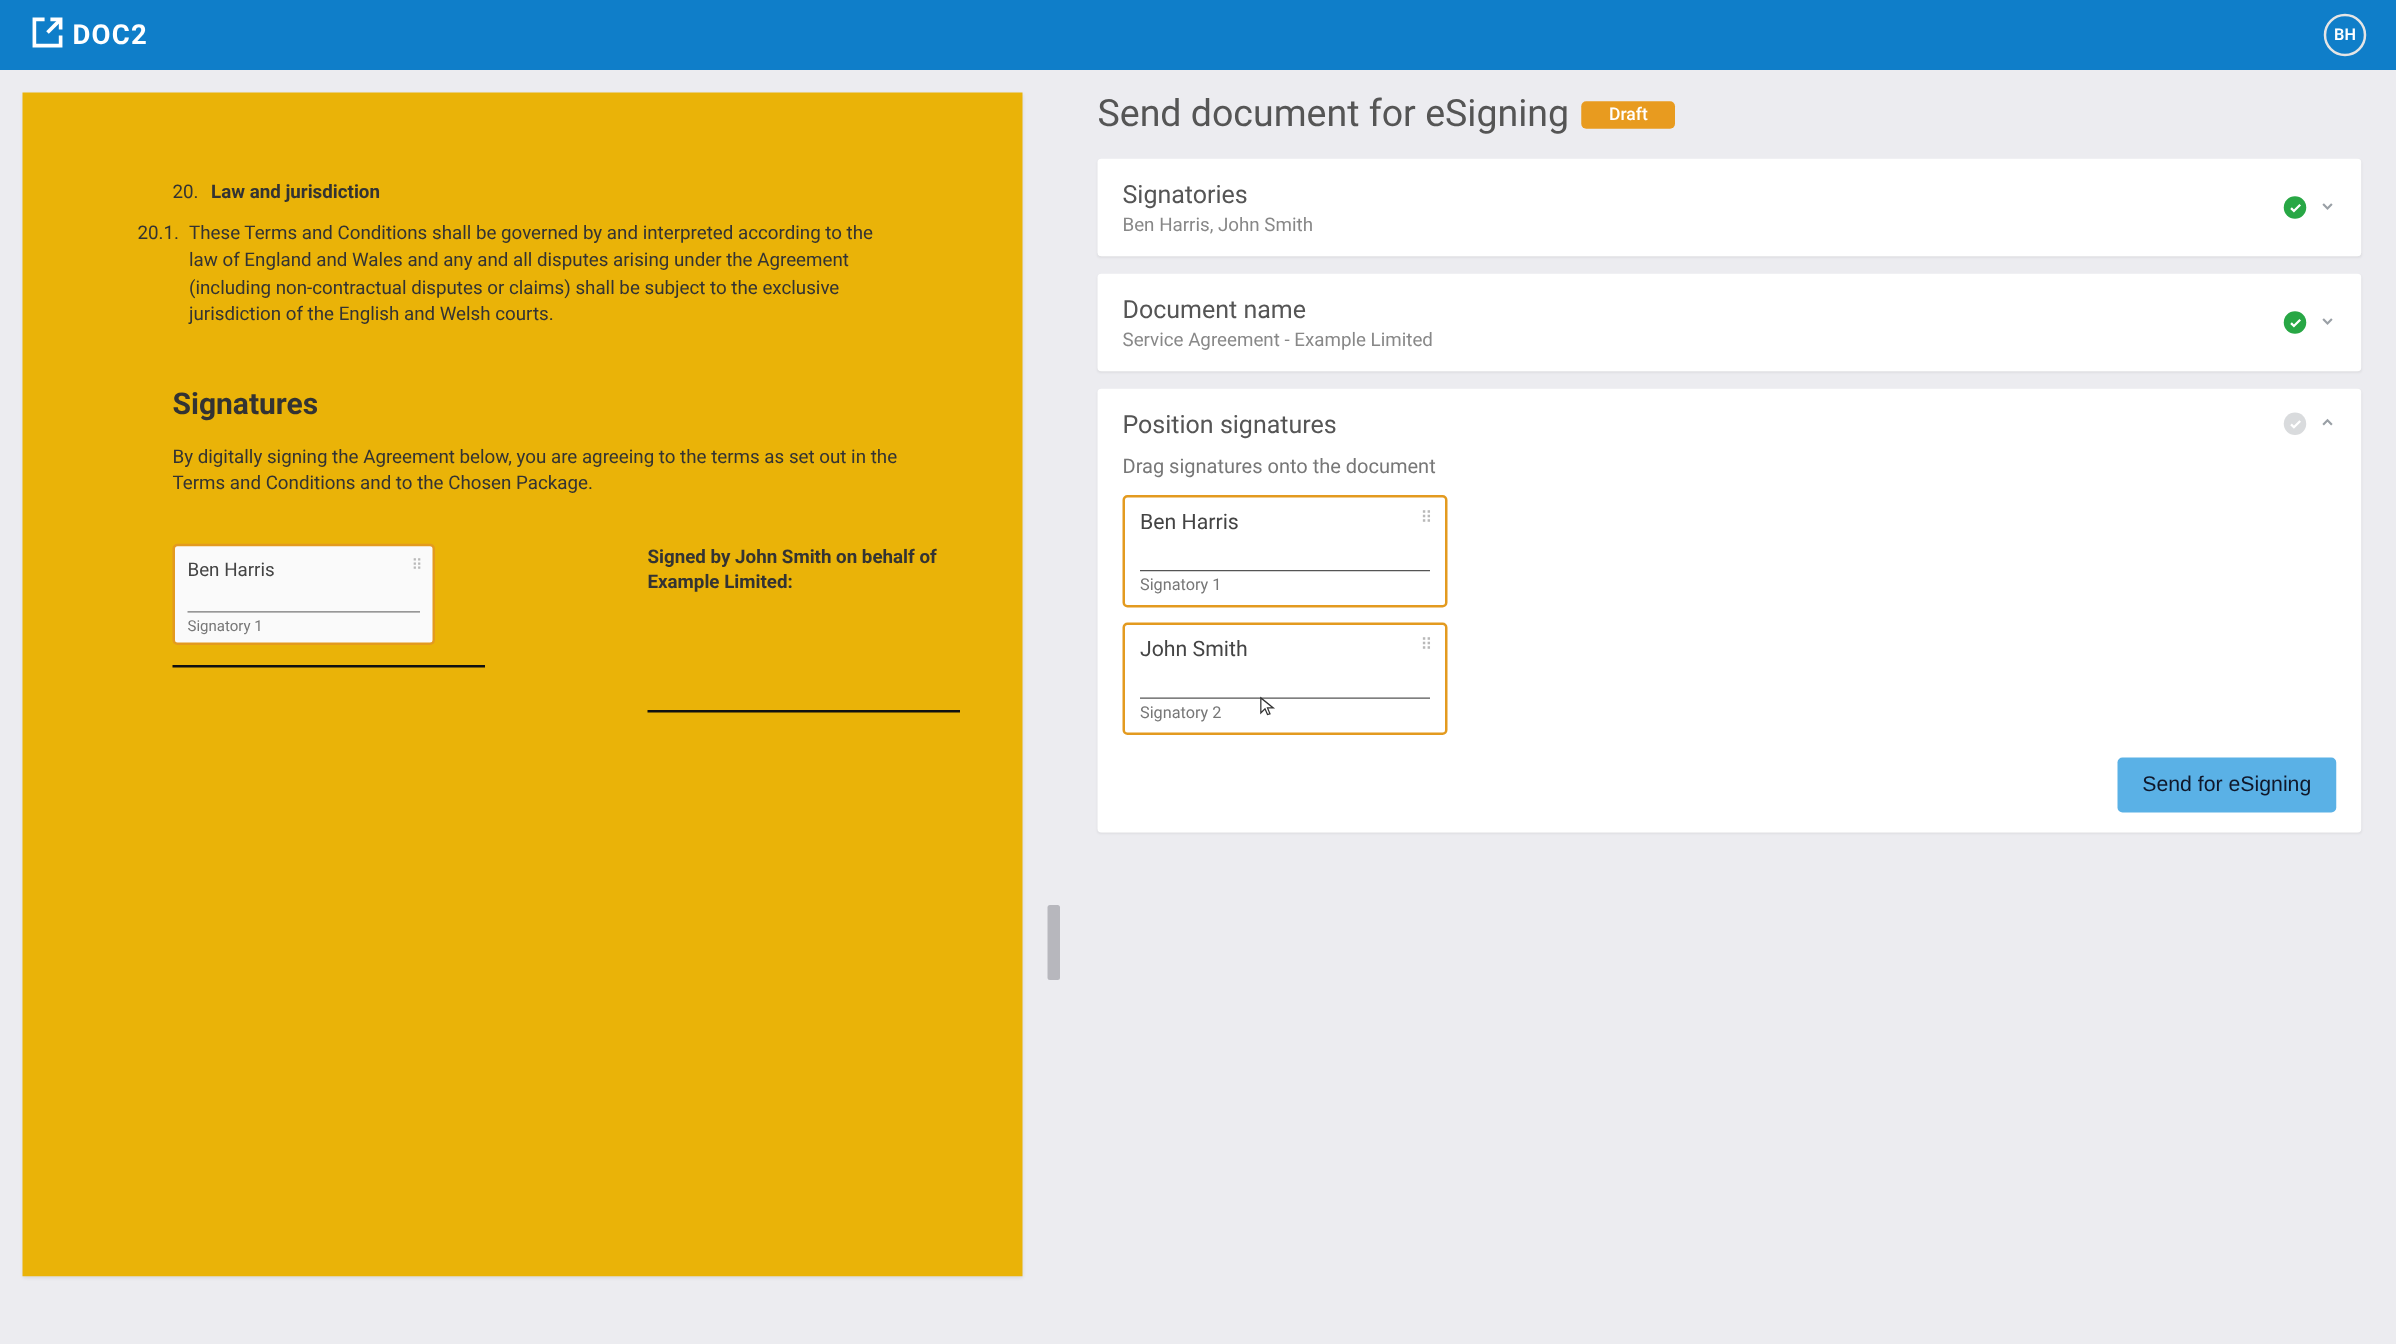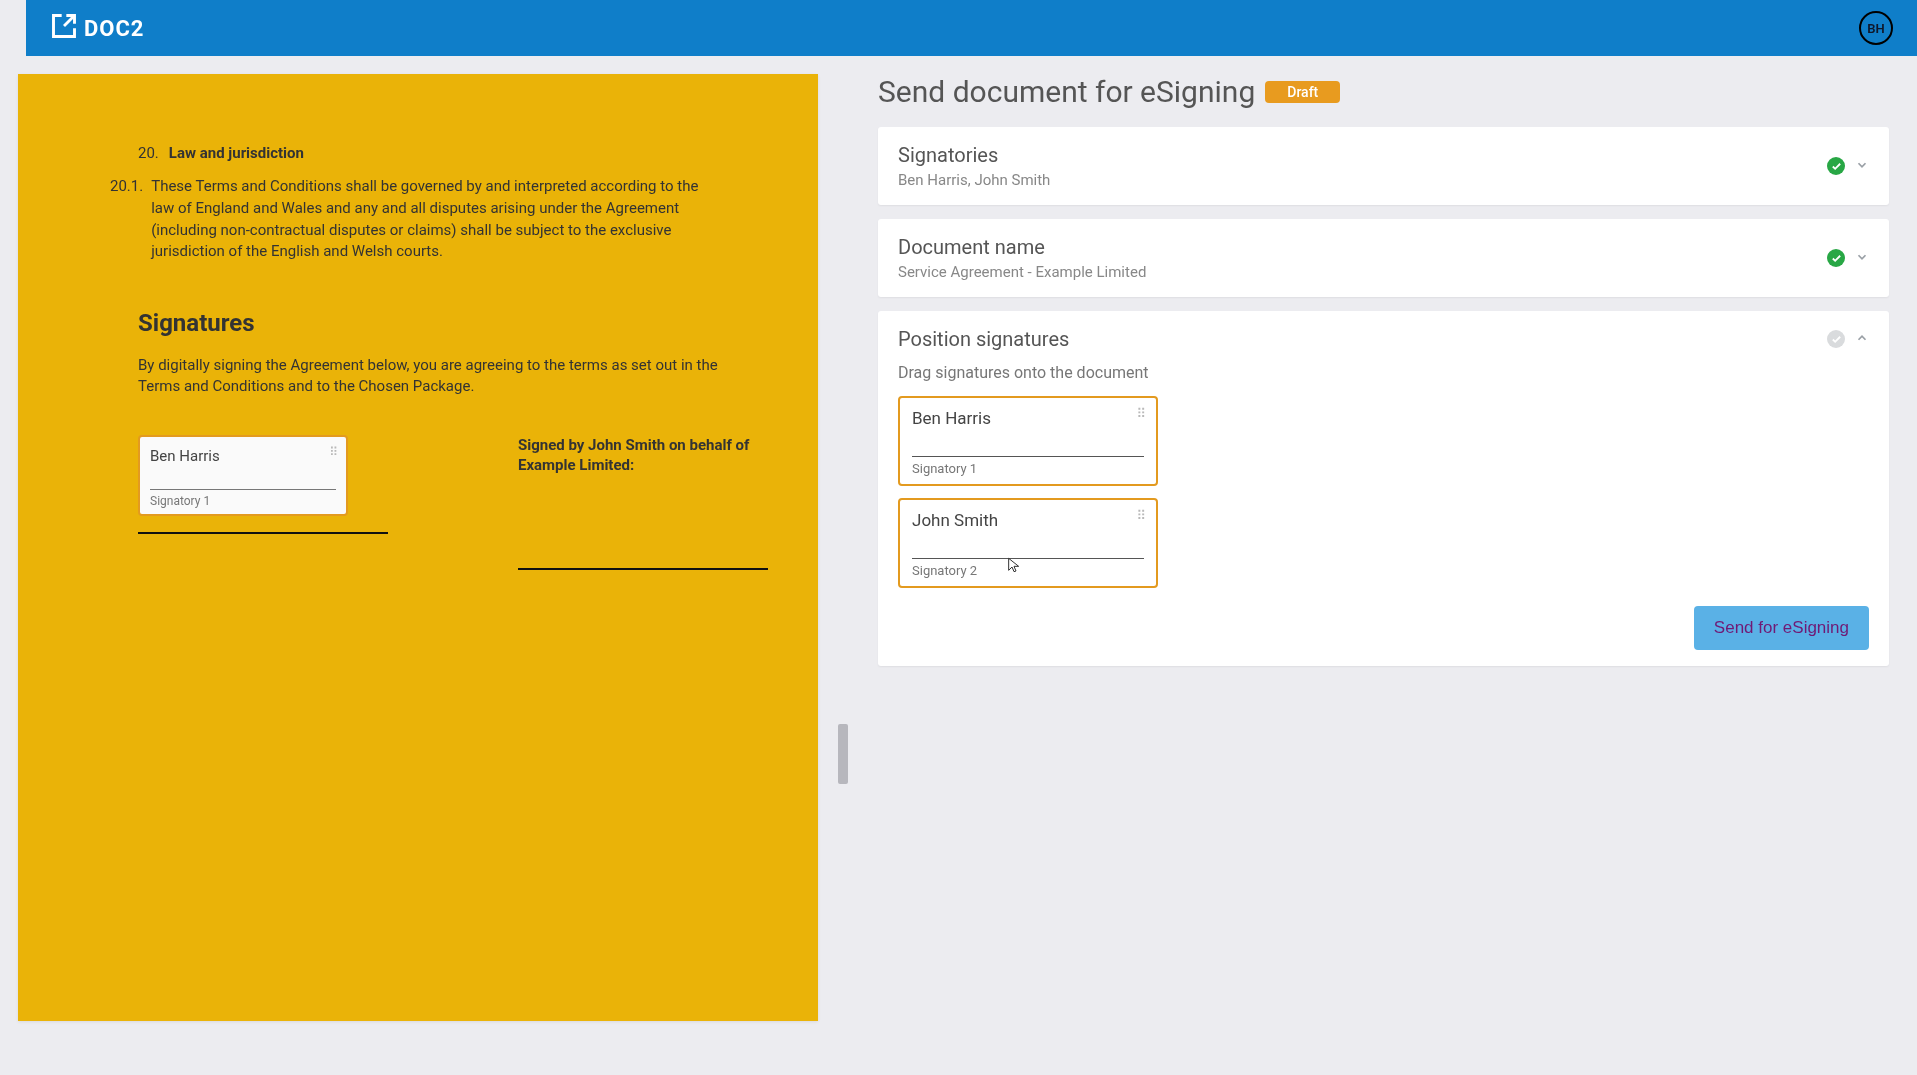--- a/index.html
+++ b/index.html
@@ -1,21 +1,21 @@
 <!DOCTYPE html>
 <html><head>
   <meta charset="utf-8">
   <style>
     * { margin:0; padding:0; box-sizing:border-box; }
     body { font-family: -apple-system, BlinkMacSystemFont, "Segoe UI", Roboto, Arial, sans-serif; background:#ececf0; color:#333; }
-    .topbar { background:#0f7ec9; height:56px; display:flex; align-items:center; justify-content:space-between; padding:0 24px;margin-left:26px; }
+    .topbar { background:#0f7ec9; height:56px; display:flex; align-items:center; justify-content:space-between; padding:0 24px; }
     .logo { display:flex; align-items:center; gap:6px; }
     .logo svg { width:28px; height:28px; }
     .logo-text { color:#fff; font-weight:700; font-size:22px; letter-spacing:1px; }
-    .avatar { width:34px; height:34px; border:2px solid #000000; border-radius:50%; color:#0f172a; display:flex; align-items:center; justify-content:center; font-size:13px; font-weight:600; }
+    .avatar { width:34px; height:34px; border:2px solid #e5e5e5; border-radius:50%; color:#ffffff; display:flex; align-items:center; justify-content:center; font-size:13px; font-weight:600; }
     .main { display:flex; padding:18px; gap:18px; height:calc(1075px - 56px - 36px); }
     .doc-pane { background:#eab308; flex:0 0 800px; padding:70px 40px 40px 40px; box-shadow:0 1px 3px rgba(0,0,0,.08); position:relative; }
     .scroll-gutter { flex:0 0 14px; position:relative; }
     .scroll-thumb { position:absolute; width:10px; height:60px; background:#b7b7bd; border-radius:2px; top:650px; left:2px; }
     .doc-section-num { font-weight:400; }
     .doc-title-20 { font-weight:700; }
     .doc-row-20 { display:flex; gap:10px; margin-left:80px; font-size:15px; }
     .doc-row-201 { display:flex; gap:8px; margin-left:52px; margin-top:14px; font-size:15px; line-height:1.45; max-width:610px;}
     .sig-head { font-size:24px; font-weight:700; margin:46px 0 18px 80px; }
     .sig-intro { margin:0 0 38px 80px; font-size:15px; max-width:600px; line-height:1.4;}
@@ -42,21 +42,21 @@
     .chk svg { width:11px; height:11px; }
     .chk-gray { background:#d9dbdd; }
     .chevron { width:14px; height:14px; }
     .pos-instr { font-size:16px; color:#777; margin:12px 0 14px 0; }
     .drag-sig { border:2px solid #e39a1f; border-radius:4px; padding:10px 12px 8px 12px; position:relative; width:260px; margin-bottom:12px; background:#fff;}
     .drag-sig .grip { position:absolute; top:8px; right:10px; color:#b9b9b9; font-size:13px; }
     .drag-sig .nm { font-size:17px; color:#444; }
     .drag-sig .ln { border-bottom:1px solid #555; margin-top:28px; }
     .drag-sig .lbl { font-size:13px; color:#777; margin-top:4px; }
     .send-row { display:flex; justify-content:flex-end; margin-top:18px; }
-    .send-btn { background:#5ab1e6; color:#701a75; border:none; padding:12px 20px; font-size:17px; border-radius:4px; cursor:pointer;}
+    .send-btn { background:#5ab1e6; color:#0f172a; border:none; padding:12px 20px; font-size:17px; border-radius:4px; cursor:pointer;}
     .cursor { position:absolute; width:16px; height:22px; pointer-events:none; }
   </style>
 </head>
 <body>
 
 <div class="topbar">
   <div class="logo">
     <span>
       <svg viewBox="0 0 24 24" fill="none" stroke="#fff" stroke-width="2.5">
         <path d="M14 3h7v7"></path>

